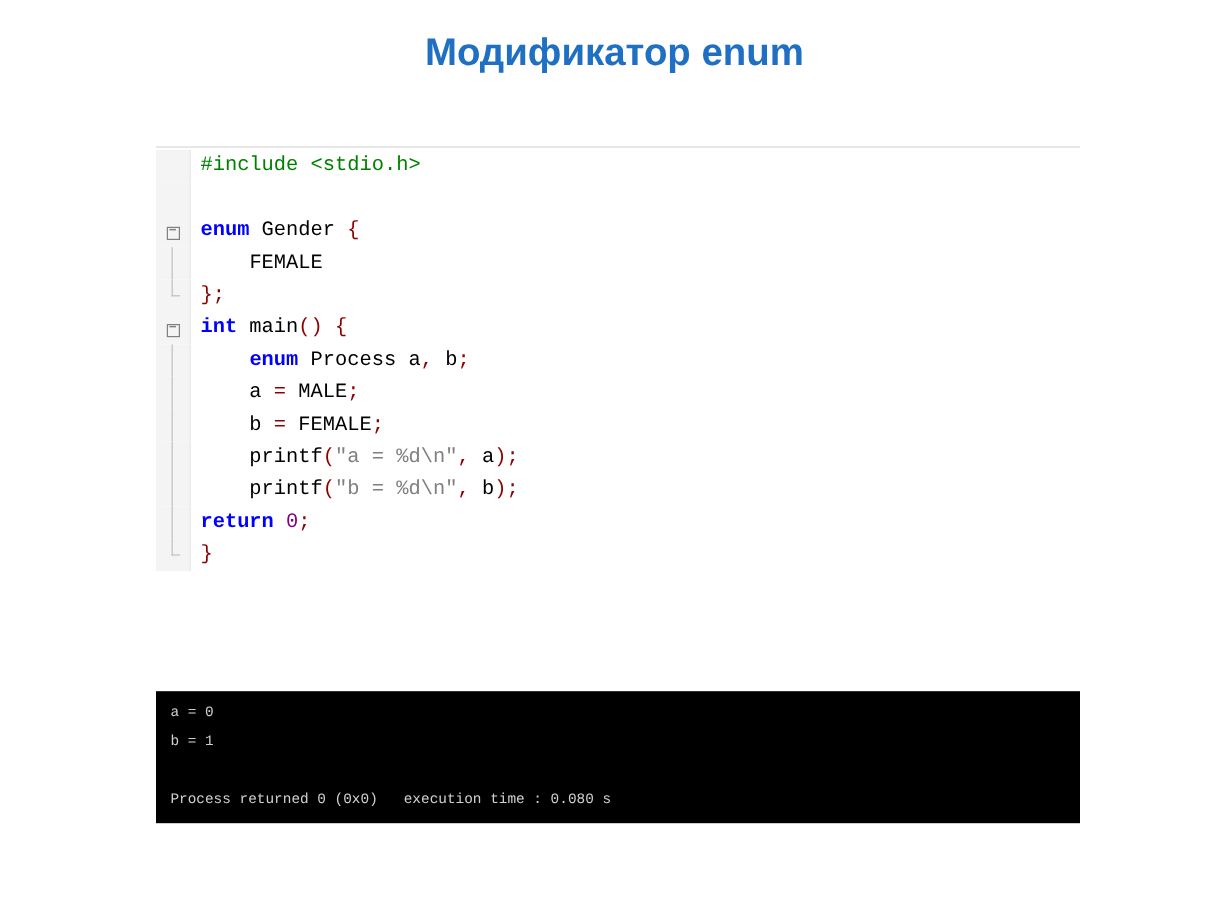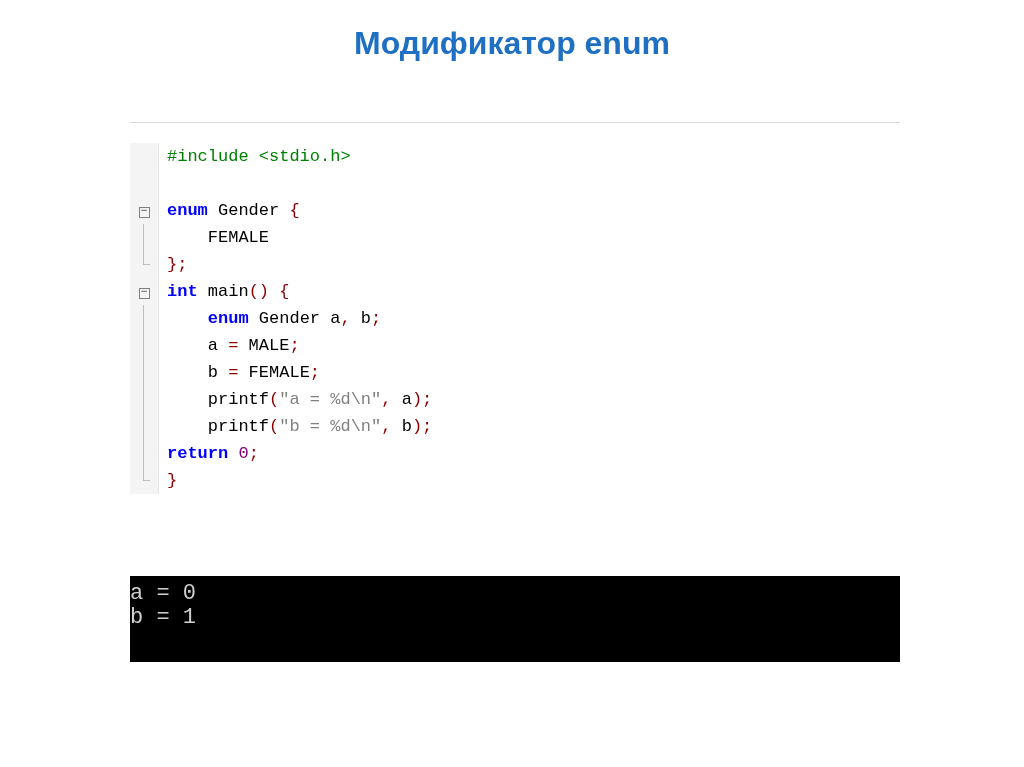--- a/index.html
+++ b/index.html
@@ -19,21 +19,21 @@
     margin-top: 25px;
     margin-bottom: 25px;
   }
   .code-block {
     position: absolute;
     left: 130px;
     top: 122px;
     width: 770px;
     background: #fff;
     border-top: 1px solid #d8d8d8;
-    padding-top: 20px;
+    padding-top: 2px;
     font-family: "Courier New", monospace;
     font-size: 17px;
     line-height: 27px;
   }
   .code-line {
     display: flex;
     align-items: flex-start;
   }
   .gutter {
     width: 28px;
@@ -88,23 +88,23 @@
   .purple { color: #800080; }
 
   .console-block {
     position: absolute;
     left: 130px;
     top: 576px;
     width: 770px;
     background: #000;
     color: #d0d0d0;
     font-family: "Consolas", "Courier New", monospace;
-    font-size: 22px;
+    font-size: 12px;
     line-height: 24px;
-    padding: 6px 4px 8px 0;
+    padding: 6px 4px 8px 12px;
     box-sizing: border-box;
   }
   .console-block div { white-space: pre; }
 </style>
 </head>
 <body>
 
 <div class="title">Модификатор enum</div>
 
 <div class="code-block">
@@ -141,21 +141,21 @@
 
   <div class="code-line">
     <div class="gutter"><span class="sq">−</span></div>
     <div class="code-text"><span class="blue">int</span><span class="black"> main</span><span class="darkred">(</span><span class="darkred">)</span><span class="darkred"> {</span></div>
   </div>
 
   <div class="code-line">
     <div class="gutter">
         <span class="vline"></span>
       </div>
-    <div class="code-text"><span class="black">    </span><span class="blue">enum</span><span class="black"> Gender a</span><span class="darkred">,</span><span class="black"> b</span><span class="darkred">;</span></div>
+    <div class="code-text"><span class="black">    </span><span class="blue">enum</span><span class="black"> Process a</span><span class="darkred">,</span><span class="black"> b</span><span class="darkred">;</span></div>
   </div>
 
   <div class="code-line">
     <div class="gutter">
         <span class="vline"></span>
       </div>
     <div class="code-text"><span class="black">    a </span><span class="darkred">=</span><span class="black"> MALE</span><span class="darkred">;</span></div>
   </div>
 
   <div class="code-line">
@@ -192,13 +192,14 @@
       </div>
     <div class="code-text"><span class="darkred">}</span></div>
   </div>
 
 </div>
 
 <div class="console-block">
   <div>a = 0</div>
   <div>b = 1</div>
   <div> </div>
+  <div>Process returned 0 (0x0)   execution time : 0.080 s</div>
 </div>
 
 </body></html>

